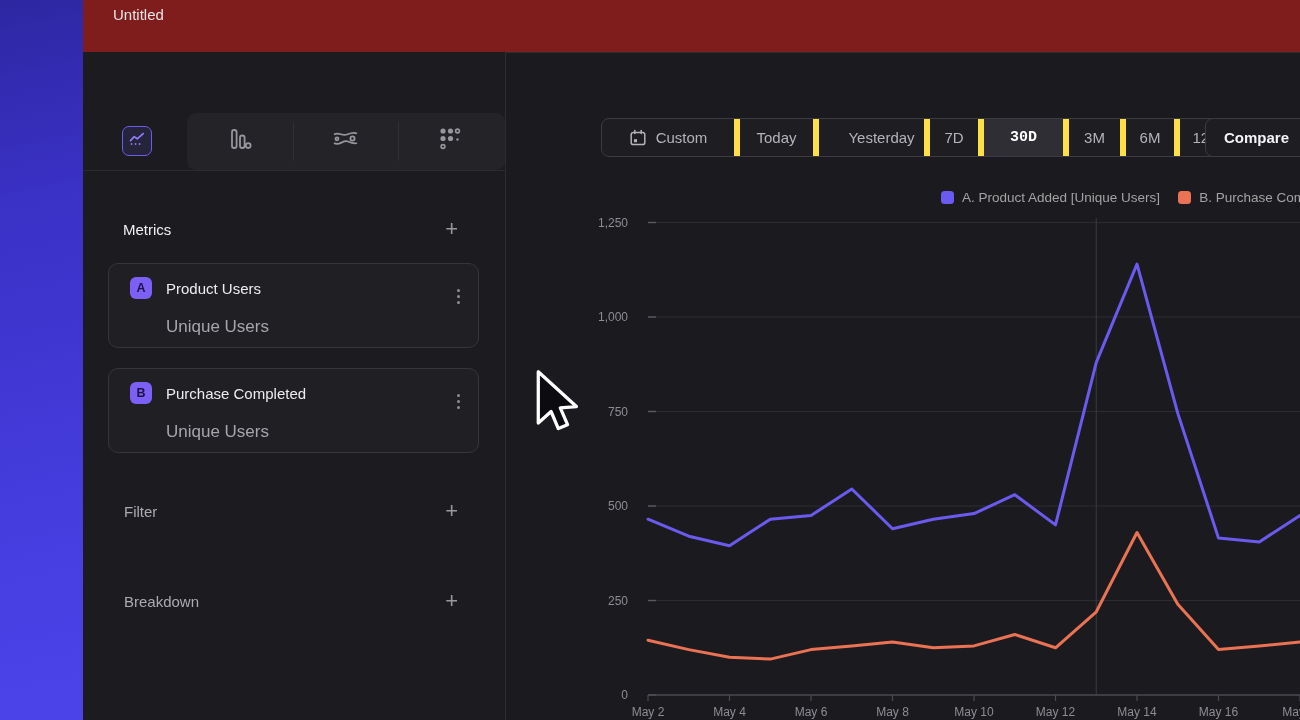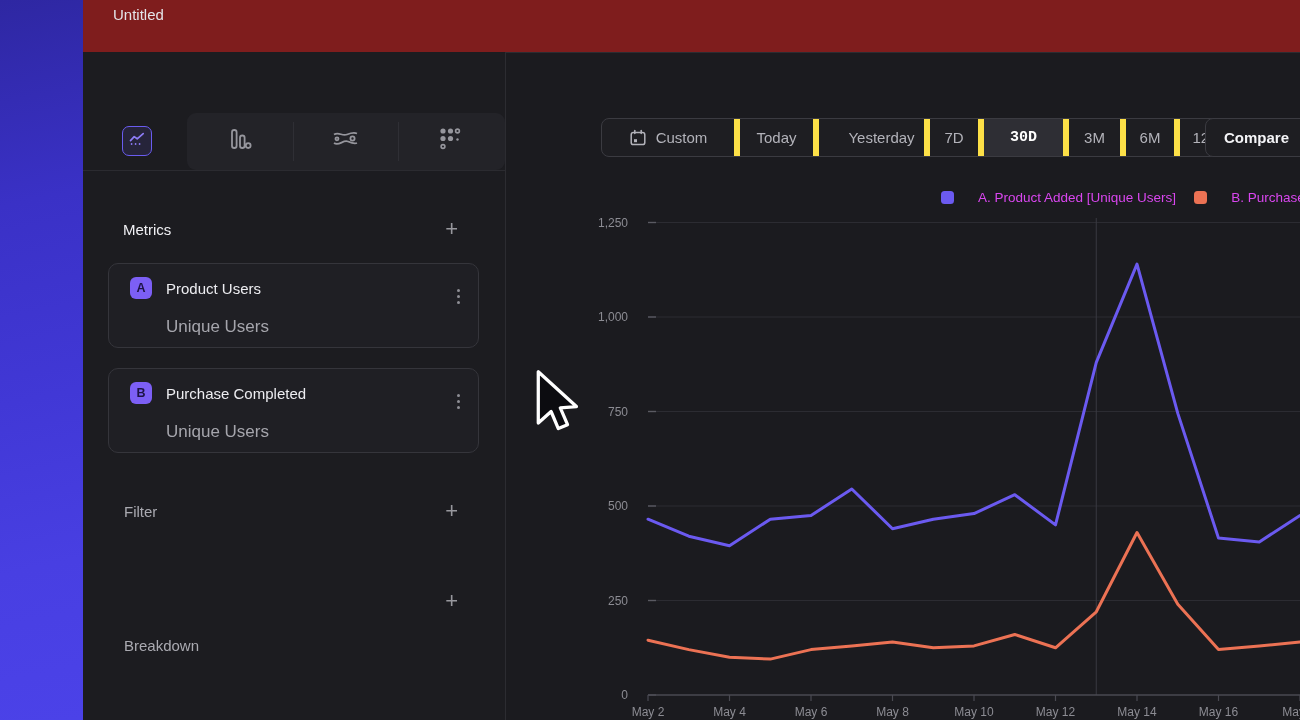--- a/index.html
+++ b/index.html
@@ -49,41 +49,41 @@
                   background:#7c5ff5; color:#1d1346; font-size:12.5px; font-weight:700;
                   display:flex; align-items:center; justify-content:center; }
   .metric-title { position:absolute; left:57px; top:16px; font-size:15px; font-weight:500; color:#ededf1; }
   .metric-sub { position:absolute; left:57px; top:53px; font-size:17px; color:#a5a5ac; }
   .kebab { position:absolute; right:18px; top:25px; display:flex; flex-direction:column; gap:3px; }
   .kebab i { width:3px; height:3px; border-radius:50%; background:#8e8e95; }
 
   .filter-row-label { position:absolute; left:41px; color:#aaaab1; }
   #filter-label { top:451px; }
   #filter-plus { top:449px; }
-  #breakdown-label { top:541px;margin-top:44px; }
+  #breakdown-label { top:541px; }
   #breakdown-plus { top:539px; }
 
   #vertical-divider { left:505px; top:52px; width:1px; height:668px; background:#2c2c31; }
 
   
   #right-panel { left:506px; top:53px; width:794px; height:667px; background:#1b1b1f; }
 
   #range-control { left:583px; top:118px; height:39px; display:flex; border:1px solid #3b3b41;
                    border-radius:8px; overflow:hidden; background:#1e1e22;margin-left:18px; }
   .seg { display:flex; align-items:center; justify-content:center; gap:9px; font-size:15px;
          color:#b3b3ba; border-left:6px solid #fde047; height:100%; cursor:default; }
   .seg:first-child { border-left:none; }
   .seg.selected { background:#2e2e34; color:#ffffff; font-weight:700; }
 
   #compare-button { left:1205px; top:118px; width:130px; height:39px; border:1px solid #3b3b41;
                     border-radius:8px; display:flex; align-items:center; padding-left:18px;
                     font-size:15px; font-weight:700; color:#f4f4f7; background:#1e1e22; }
 
   #legend { left:941px; top:190px; display:flex; gap:18px; white-space:nowrap; }
-  .legend-item { display:flex; align-items:center; gap:24px; font-size:13.5px; color:#d946ef; }
+  .legend-item { display:flex; align-items:center; gap:8px; font-size:13.5px; color:#a3a3a3; }
   .legend-swatch { width:13px; height:13px; border-radius:3.5px; flex:0 0 auto; }
 
   #chart-svg { left:505px; top:0; }
   #cursor-svg { left:535px; top:363px; z-index:50; }
 </style>
 </head>
 <body>
 
 <div class="abs" id="gradient-strip"></div>
 

